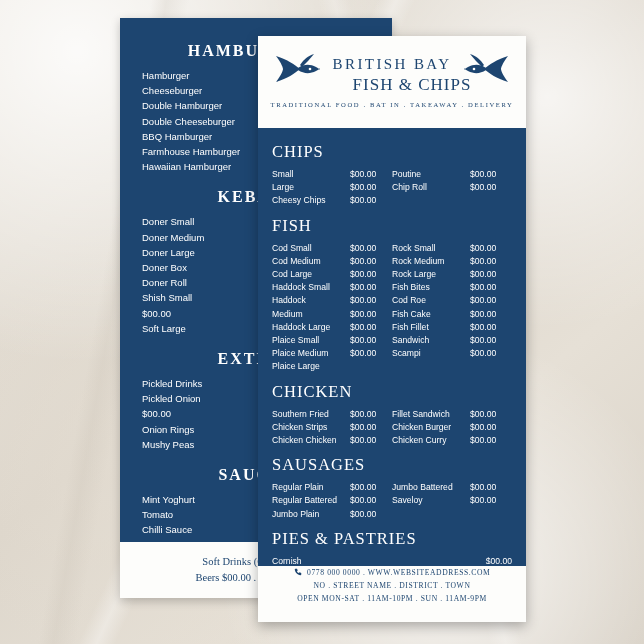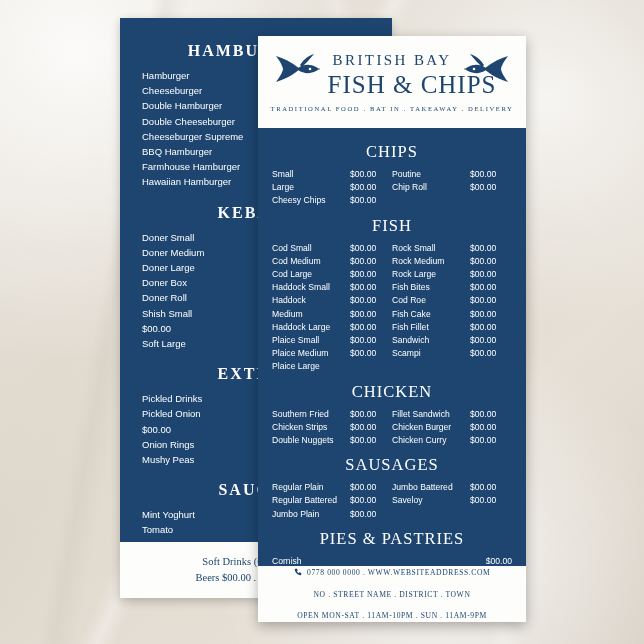--- a/index.html
+++ b/index.html
@@ -58,45 +58,45 @@
     color:#ffffff;overflow:hidden;
   }
   .front-head{
     background:#fdfdfb;color:#1d4570;height:92px;position:relative;
     display:flex;flex-direction:column;align-items:center;justify-content:center;
   }
   .brand-small{
     font-family:"Liberation Serif", serif;font-size:15px;letter-spacing:2.4px;margin-bottom:2px;
   }
   .brand-big{
-    font-family:"Liberation Serif", serif;font-size:25px;letter-spacing:1px;font-weight:normal;margin-left:40px;
+    font-family:"Liberation Serif", serif;font-size:17px;letter-spacing:1px;font-weight:normal;margin-left:40px;
   }
   .brand-sub{
     font-family:"Liberation Serif", serif;font-size:6.6px;letter-spacing:1.6px;margin-top:6px;
   }
   .fish{position:absolute;top:16px;}
   .fish.l{left:16px;}
   .fish.r{right:16px;}
 
   .front-body{padding:6px 14px 0 14px;}
   .sec-title{
-    text-align:center;font-family:"Liberation Serif", serif;font-size:16.5px;
+    text-align:left;font-family:"Liberation Serif", serif;font-size:16.5px;
     letter-spacing:1px;margin:8px 0 6px 0;
   }
   .cols{display:flex;font-size:8.6px;line-height:13.2px;}
   .col{flex:1 1 50%;}
   .r{display:flex;}
   .r .n{flex:1 1 auto;padding-right:4px;}
   .r .p{flex:0 0 42px;text-align:left;}
   .single{font-size:8.6px;line-height:13.4px;}
   .single .r .p{flex:0 0 42px;text-align:right;}
 
   .front-footer{
     position:absolute;left:0;right:0;bottom:0;height:56px;background:#fdfdfb;color:#1d4570;
-    display:flex;flex-direction:column;align-items:center;justify-content:space-between;
+    display:flex;flex-direction:column;align-items:center;justify-content:flex-start;
     font-family:"Liberation Serif", serif;font-size:7.6px;letter-spacing:.6px;line-height:13px;
     border-top:2px solid #1d4570;
   }
   .foot-line{white-space:nowrap;}
 </style>
 </head>
 <body>
 
 <div class="bg"></div>
 
@@ -115,21 +115,20 @@
           </div>
         <div class="back-row">
             <span class="n">Double Hamburger</span>
             <span class="p"></span>
           </div>
         <div class="back-row">
             <span class="n">Double Cheeseburger</span>
             <span class="p"></span>
           </div>
         <div class="back-row">
-            <span class="n">Cheeseburger Supreme</span>
             <span class="p"></span>
           </div>
         <div class="back-row">
             <span class="n">BBQ Hamburger</span>
             <span class="p"></span>
           </div>
         <div class="back-row">
             <span class="n">Farmhouse Hamburger</span>
             <span class="p"></span>
           </div>
@@ -390,21 +389,21 @@
         <div class="col">
           <div class="r">
               <span class="n">Southern Fried</span>
               <span class="p">$00.00</span>
             </div>
           <div class="r">
               <span class="n">Chicken Strips</span>
               <span class="p">$00.00</span>
             </div>
           <div class="r">
-              <span class="n">Double Nuggets</span>
+              <span class="n">Chicken Chicken</span>
               <span class="p">$00.00</span>
             </div>
         </div>
         <div class="col">
           <div class="r">
               <span class="n">Fillet Sandwich</span>
               <span class="p">$00.00</span>
             </div>
           <div class="r">
               <span class="n">Chicken Burger</span>

